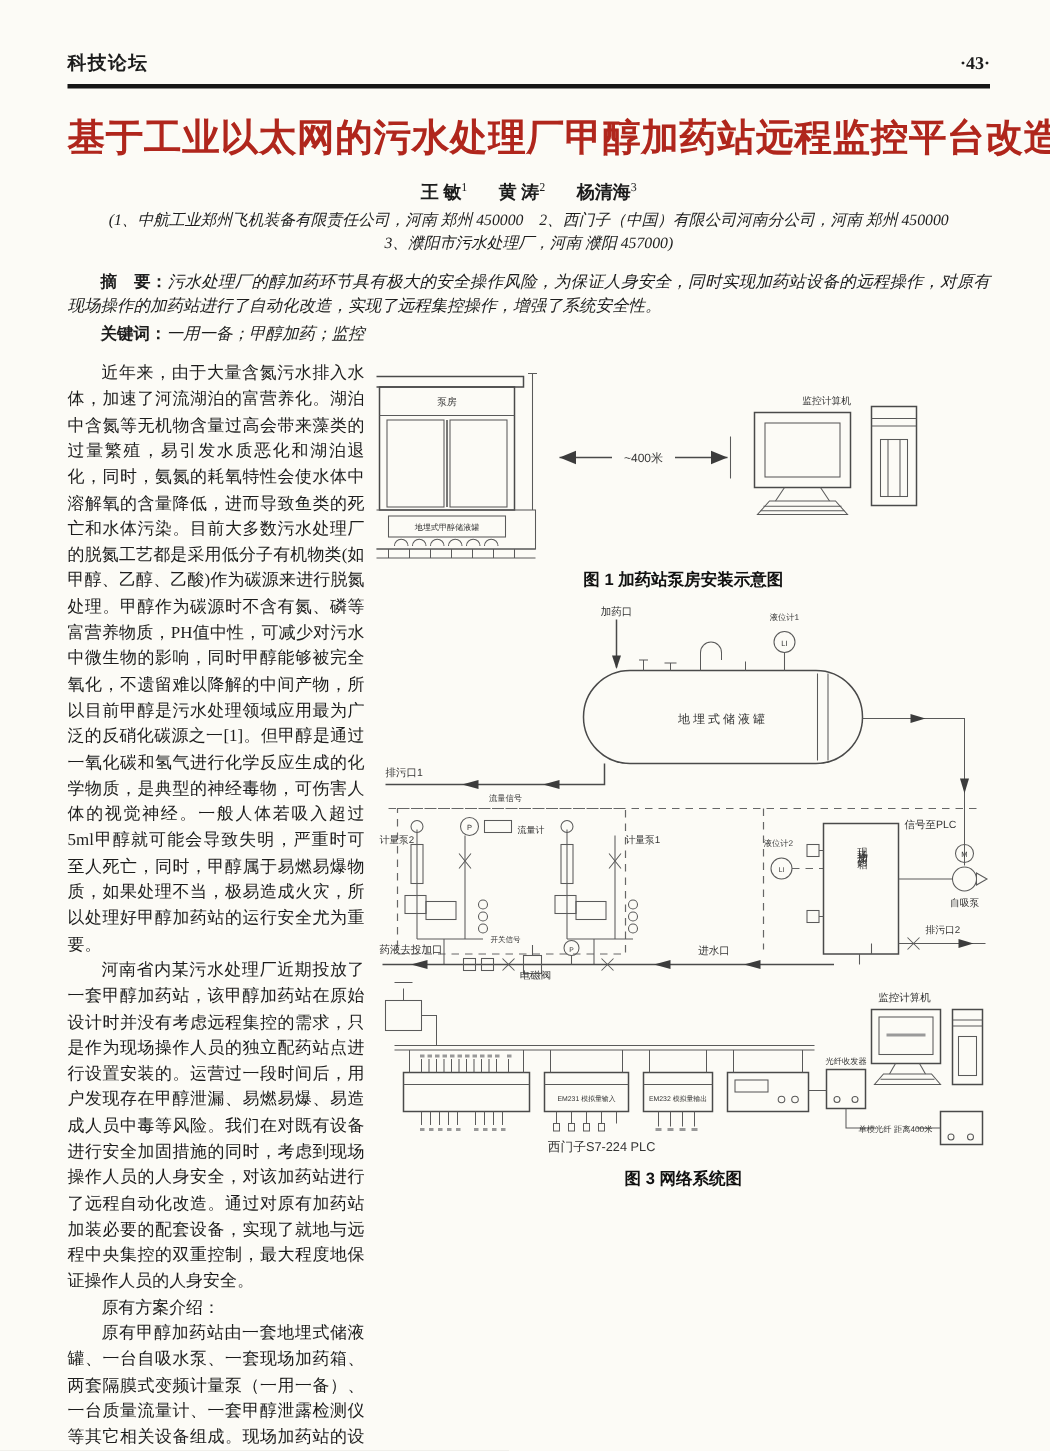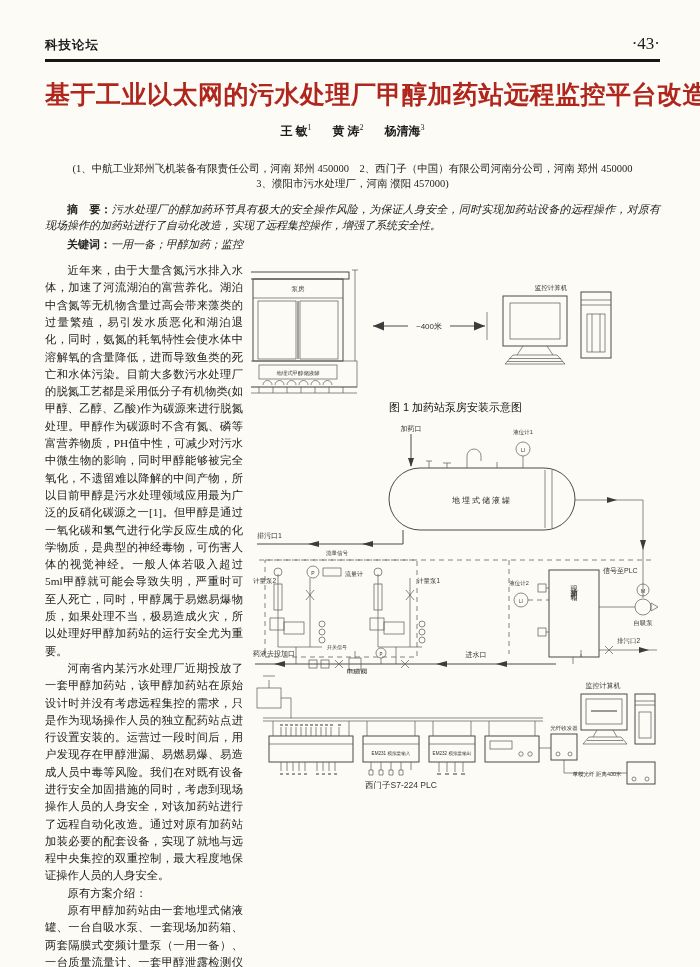--- a/index.html
+++ b/index.html
@@ -4,45 +4,45 @@
 <style>
   html,body{margin:0;padding:0;background:#e9e7e2;}
   .page{
     width:700px;height:967px;margin:0 auto;background:#fcfbf6;
     box-sizing:border-box;padding:34px 40px 0 45px;
     font-family:"Liberation Serif","DejaVu Serif",serif;color:#1c1c1c;
     overflow:hidden;position:relative;
   }
   .header-row{display:flex;justify-content:space-between;align-items:baseline;font-size:12.5px;}
   .header-section{font-weight:bold;letter-spacing:1px;}
-  .header-page{font-size:17px;}
+  .header-page{font-size:12px;font-weight:bold;}
   .header-rule{height:2.6px;background:#161616;margin-top:5px;}
   .title{
     margin-top:16px;text-align:center;font-weight:bold;font-size:25px;
     color:#b0261c;white-space:nowrap;letter-spacing:.5px;
   }
   .authors{text-align:center;font-weight:bold;font-size:12px;margin-top:12px;}
   .authors .author{margin:0 9px;}
   .authors sup{font-size:8px;font-weight:normal;}
-  .affil{ text-align:center;font-size:10.5px;line-height:15.5px;margin-top:21px;}
+  .affil{ text-align:center;font-style:italic;font-size:10.5px;line-height:15.5px;margin-top:3px;}
   .abs{margin:9px 0 0 0;font-size:11px;line-height:16.5px;text-align:justify;text-indent:2em;}
   .abs .lbl{font-weight:bold;font-family:"Liberation Sans",sans-serif;font-style:normal;}
   .abs .kai{font-style:italic;}
   .kw{margin:2px 0 0 0;font-size:11px;line-height:16.5px;text-indent:2em;}
   .kw .lbl{font-weight:bold;font-family:Liberation Mono, monospace;}
   .kw .kai{font-style:italic;}
   .body-area{display:flex;margin-top:9px;}
   .col-left{width:198px;}
   .col-right{width:409px;margin-left:8px;}
   .bodytext{font-size:11.3px;line-height:17.3px;text-align:justify;}
   .bodytext p{margin:0;text-indent:2em;}
   .figure{margin:0;}
   .figure svg{display:block;}
   .figcaption{
-    font-family:"Liberation Sans",sans-serif;font-weight:normal;font-size:11px;
+    font-family:"Liberation Sans",sans-serif;font-weight:bold;font-size:11px;
     text-align:center;margin:3px 0 7px 0;color:#111;
   }
   svg text{font-family:"Liberation Sans","DejaVu Sans",sans-serif;fill:#333;}
   .diag{stroke:#4a4a4a;fill:none;stroke-width:1;}
   .diag-thin{stroke:#5a5a5a;fill:none;stroke-width:.7;}
   .dash{stroke:#666;fill:none;stroke-width:.8;stroke-dasharray:5 4;}
   .solid-fill{fill:#3c3c3c;stroke:none;}
   .vtext{writing-mode:vertical-rl;text-orientation:upright;}
 </style>
 </head>
@@ -349,18 +349,19 @@
             <rect x="376" y="88" width="28" height="22" class="diag"></rect>
             <circle cx="383" cy="105" r="2" class="diag-thin"></circle>
             <circle cx="396" cy="105" r="2" class="diag-thin"></circle>
           </g>
 
           <g>
             <path d="M313,86 v13 h20 M360,99 h16" class="diag-thin"></path>
             <text x="346" y="101.5" font-size="5.5" text-anchor="middle">单模光纤 距离400米</text>
           </g>
         </svg>
+        <div class="figcaption" style="margin-bottom:2px">图 3  网络系统图</div>
       </div>
 
     </div>
   </div>
 
 </div>
 
 </body></html>

